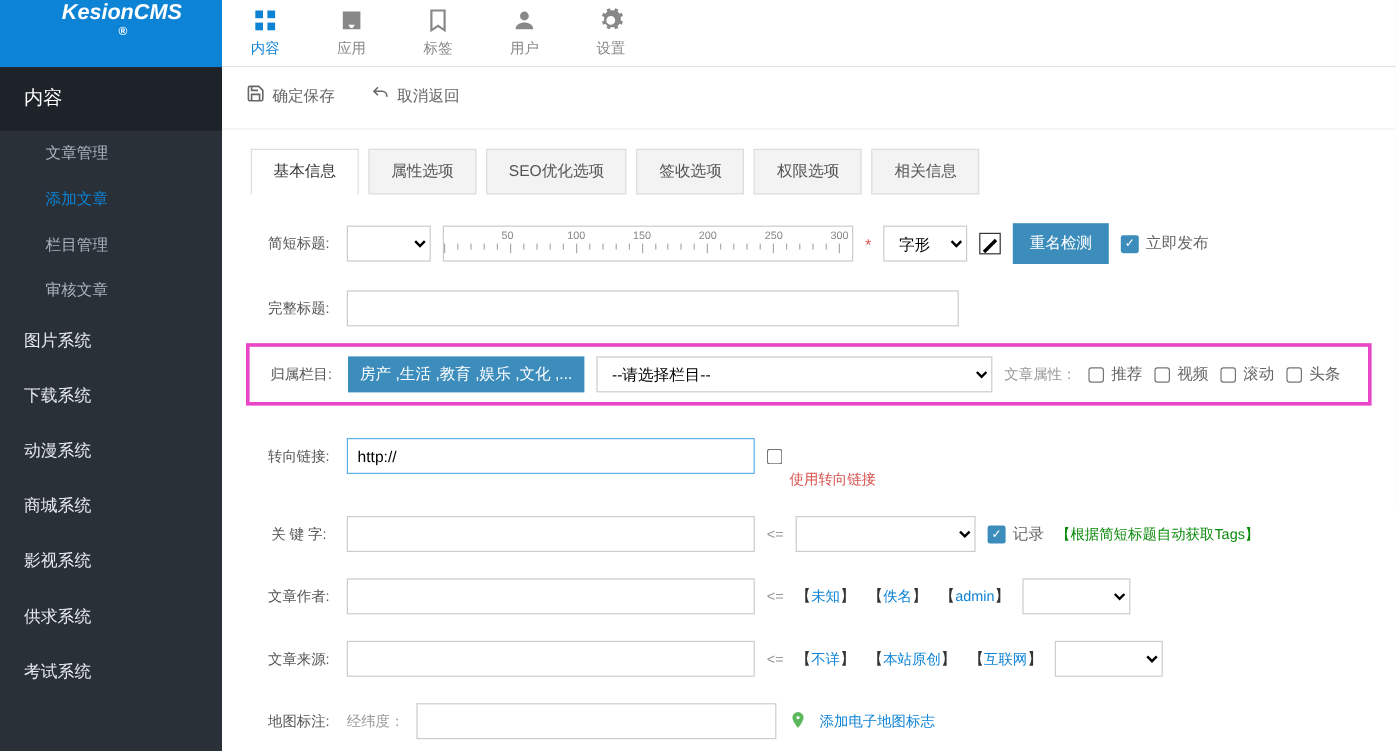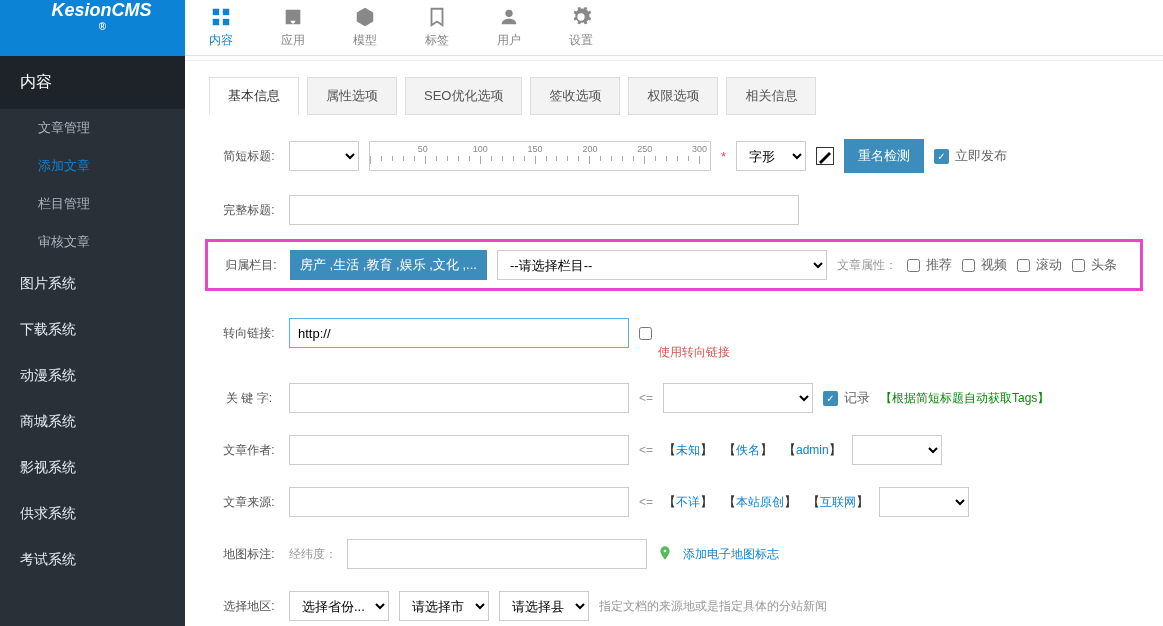--- a/index.html
+++ b/index.html
@@ -80,28 +80,20 @@
       </span>
       <span class="label">内容</span>
     </div>
     <div class="topnav-item">
       <span class="icon">
         <svg viewBox="0 0 24 24" width="22" height="22" fill="currentColor">
             <path d="M4 4h16v12H4z M4 16h5l2 3h2l2-3h5v4H4z"></path>
           </svg>
       </span>
       <span class="label">应用</span>
-    </div>
-    <div class="topnav-item">
-      <span class="icon">
-        <svg viewBox="0 0 24 24" width="22" height="22" fill="currentColor">
-            <path d="M12 2l9 5v10l-9 5-9-5V7z"></path>
-          </svg>
-      </span>
-      <span class="label">模型</span>
     </div>
     <div class="topnav-item">
       <span class="icon">
         <svg viewBox="0 0 24 24" width="22" height="22" fill="none" stroke="currentColor" stroke-width="2">
             <path d="M6 3h12v18l-6-4-6 4z"></path>
           </svg>
       </span>
       <span class="label">标签</span>
     </div>
     <div class="topnav-item">
@@ -135,20 +127,40 @@
     <div class="sidebar-section">下载系统</div>
     <div class="sidebar-section">动漫系统</div>
     <div class="sidebar-section">商城系统</div>
     <div class="sidebar-section">影视系统</div>
     <div class="sidebar-section">供求系统</div>
     <div class="sidebar-section">考试系统</div>
 
   </div>
 
   <div class="main">
+    <div class="toolbar">
+      <div class="toolbar-item">
+        <span>
+          <svg width="16" height="16" viewBox="0 0 24 24" fill="none" stroke="#666" stroke-width="2">
+              <path d="M19 21H5a2 2 0 01-2-2V5a2 2 0 012-2h11l5 5v11a2 2 0 01-2 2z"></path>
+              <path d="M17 21v-8H7v8M7 3v5h8"></path>
+            </svg>
+        </span>
+        <span>确定保存</span>
+      </div>
+      <div class="toolbar-item">
+        <span>
+          <svg width="16" height="16" viewBox="0 0 24 24" fill="none" stroke="#666" stroke-width="2">
+              <path d="M9 14l-5-5 5-5"></path>
+              <path d="M4 9h10a6 6 0 016 6v1"></path>
+            </svg>
+        </span>
+        <span>取消返回</span>
+      </div>
+    </div>
 
     <div class="content">
       <div class="tabs">
         <div class="tab active">基本信息</div>
         <div class="tab">属性选项</div>
         <div class="tab">SEO优化选项</div>
         <div class="tab">签收选项</div>
         <div class="tab">权限选项</div>
         <div class="tab">相关信息</div>
       </div>

